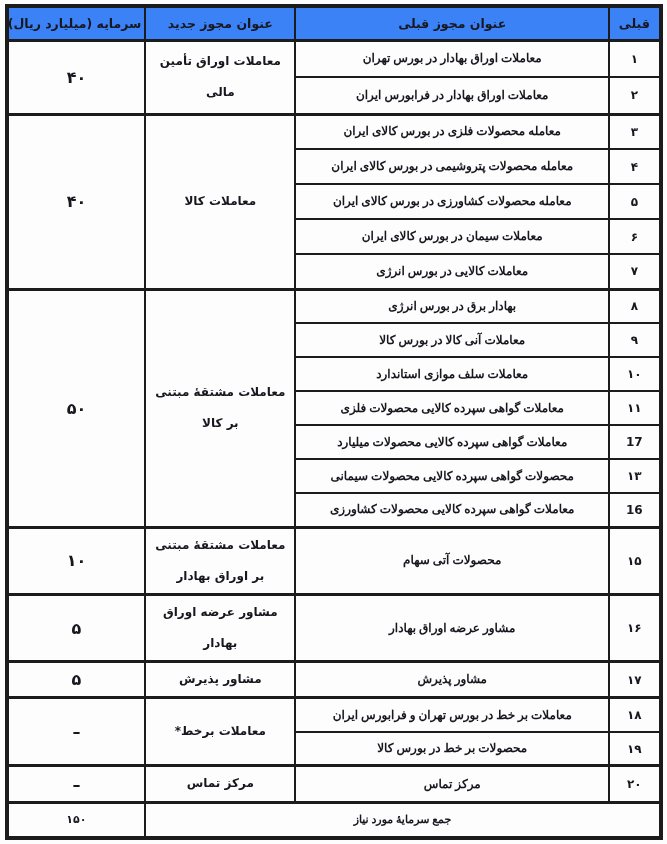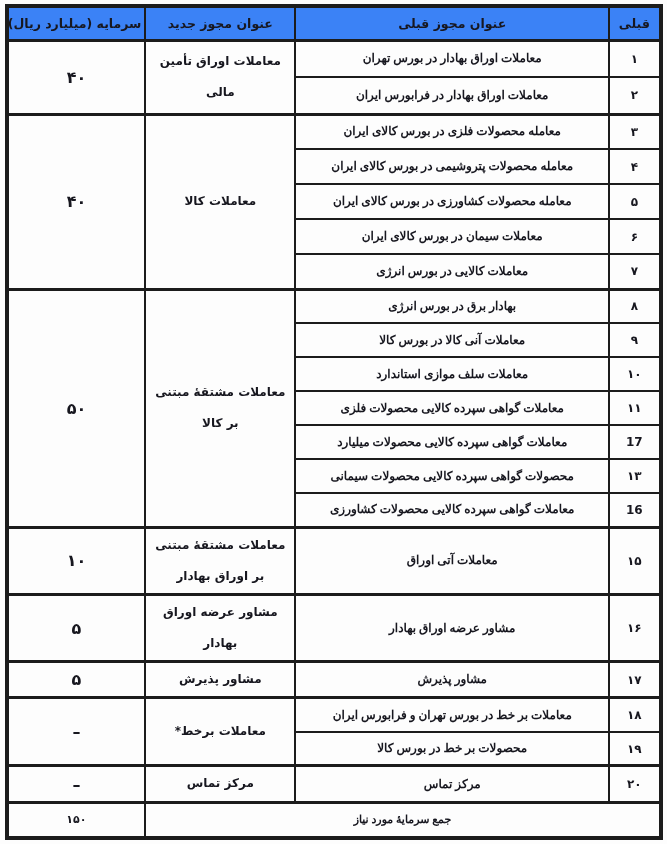--- a/index.html
+++ b/index.html
@@ -125,21 +125,21 @@
         <tr style="height: 34px;">
           <td class="num">۱۳</td>
           <td class="prev">محصولات گواهی سپرده کالایی محصولات سیمانی</td>
         </tr>
         <tr style="height: 34px;">
           <td class="num">16</td>
           <td class="prev">معاملات گواهی سپرده کالایی محصولات کشاورزی</td>
         </tr>
         <tr class="group-start" style="height: 62px;">
           <td class="num">۱۵</td>
-          <td class="prev">معاملات آتی اوراق</td>
+          <td class="prev">محصولات آتی سهام</td>
           <td class="newlic" rowspan="1">معاملات مشتقۀ مبتنی بر اوراق بهادار</td>
           <td class="cap" rowspan="1">۱۰</td>
         </tr>
         <tr class="group-start" style="height: 62px;">
           <td class="num">۱۶</td>
           <td class="prev">مشاور عرضه اوراق بهادار</td>
           <td class="newlic" rowspan="1">مشاور عرضه اوراق بهادار</td>
           <td class="cap" rowspan="1">۵</td>
         </tr>
         <tr class="group-start" style="height: 36px;">

